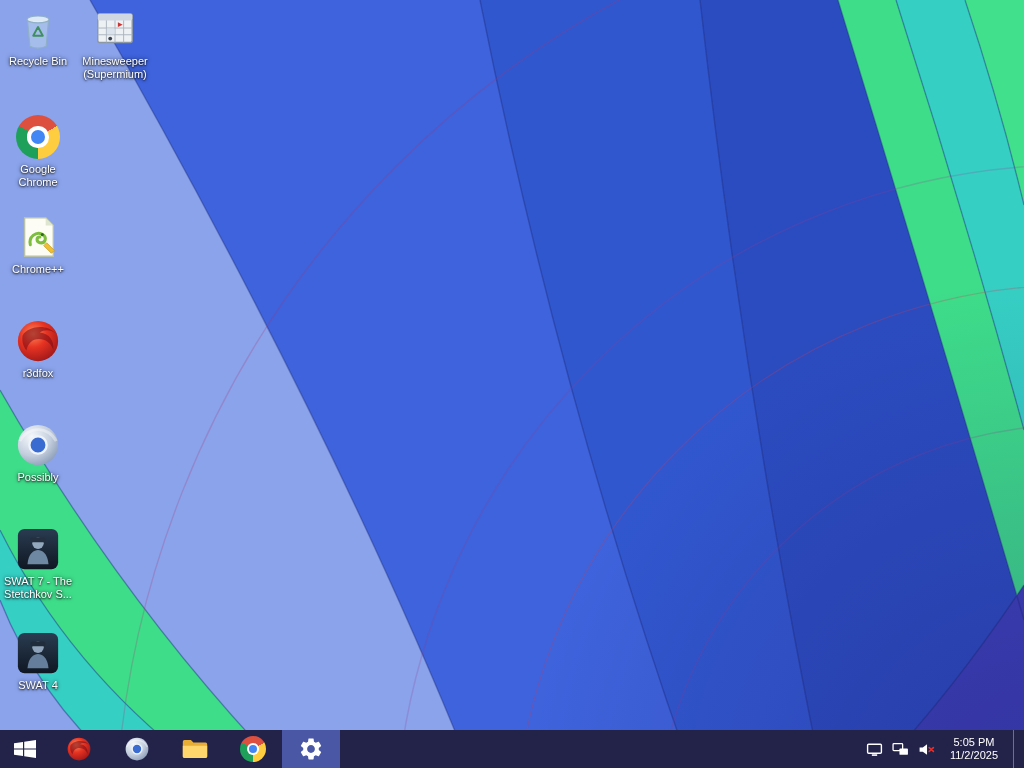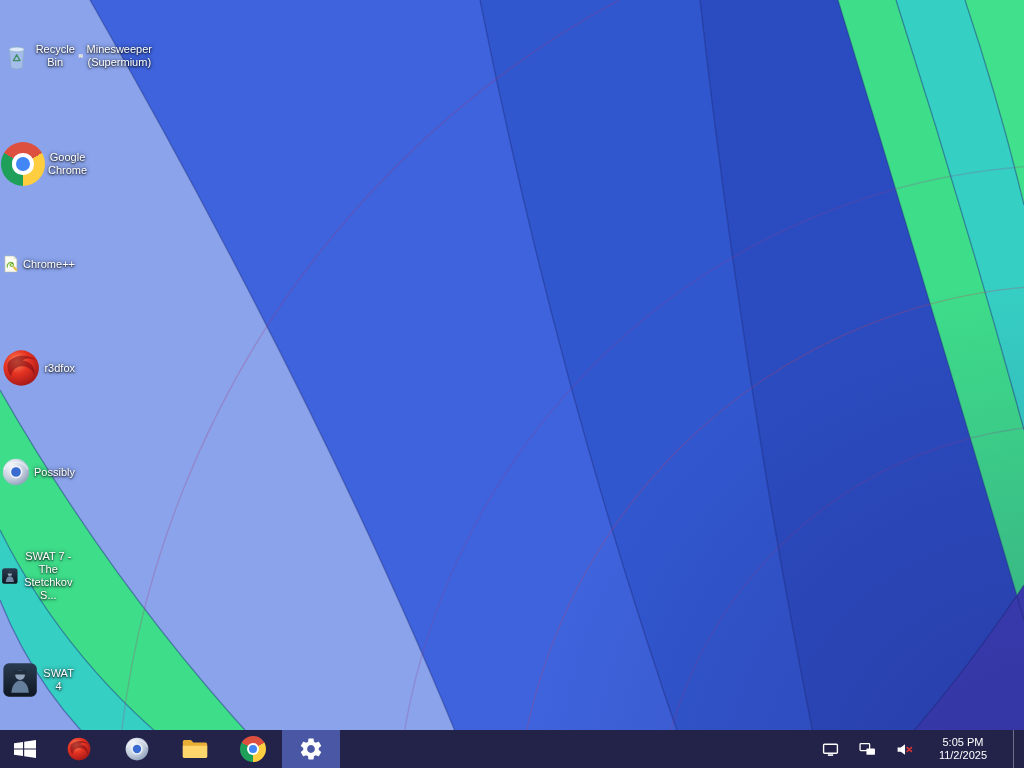--- a/index.html
+++ b/index.html
@@ -1,41 +1,41 @@
 <!DOCTYPE html>
 <html style="--taskbar-bg: #23234A; --taskbar-active-bg: #4A57A5; --label-color: #FFFFFF; --tray-text-color: #FFFFFF;"><head>
 <meta charset="utf-8">
 <style>
   html,body{margin:0;padding:0;background:#000;}
   *{box-sizing:border-box;font-family:"Liberation Sans",sans-serif;}
   .screen{position:relative;width:1024px;height:768px;overflow:hidden;}
   .wallpaper{position:absolute;inset:0;width:100%;height:100%;display:block;}
 
   
-  .desk-icon{position:absolute;width:74px;height:100px;display:flex;flex-direction:row;align-items:center;gap:3px;cursor:default;}
+  .desk-icon{position:absolute;width:74px;height:100px;display:flex;flex-direction:column;align-items:center;gap:3px;cursor:default;}
   .glyph{width:46px;height:46px;display:flex;align-items:center;justify-content:center;}
   .glyph svg{width:100%;height:100%;display:block;}
   .icon-label{max-width:70px;font-size:11px;line-height:13px;text-align:center;color:var(--label-color,#fff);
     text-shadow:0 1px 2px rgba(0,0,0,.9),0 0 4px rgba(0,0,0,.65);word-wrap:break-word;}
 
   
   .chrome-ball{position:relative;width:100%;height:100%;border-radius:50%;
     background:conic-gradient(from 300deg,#dd4f3e 0 120deg,#ffcd40 0 240deg,#1ea05a 0 360deg);}
   .chrome-ball::before{content:"";position:absolute;inset:26%;background:#fff;border-radius:50%;}
   .chrome-ball::after{content:"";position:absolute;inset:34%;background:#4285f4;border-radius:50%;}
 
   
   .taskbar{position:absolute;left:0;right:0;bottom:0;height:38px;background:var(--taskbar-bg,#23234a);
     display:flex;align-items:stretch;z-index:5;}
   .tb-btn{width:58px;display:flex;align-items:center;justify-content:center;background:transparent;border:0;padding:0;cursor:pointer;}
   .tb-btn.start{width:50px;}
   .tb-btn.active{background:var(--taskbar-active-bg,#4a57a5);}
   .tb-glyph{width:26px;height:26px;display:flex;align-items:center;justify-content:center;}
   .tb-glyph svg{width:100%;height:100%;display:block;}
-  .tray{margin-left:auto;display:flex;align-items:center;gap:20px;padding-right:4px;}
+  .tray{margin-left:auto;display:flex;align-items:center;gap:9px;padding-right:4px;}
   .tray-icon{width:17px;height:17px;display:flex;cursor:pointer;}
   .tray-icon svg{width:100%;height:100%;}
   .clock{display:flex;flex-direction:column;align-items:center;justify-content:center;
     color:var(--tray-text-color,#fff);font-size:11px;line-height:13px;padding:0 6px;cursor:pointer;text-align:center;}
   .show-desktop{width:7px;height:100%;border-left:1px solid rgba(255,255,255,.35);cursor:pointer;}
 </style>
 </head>
 <body>
 
 <div class="screen">

